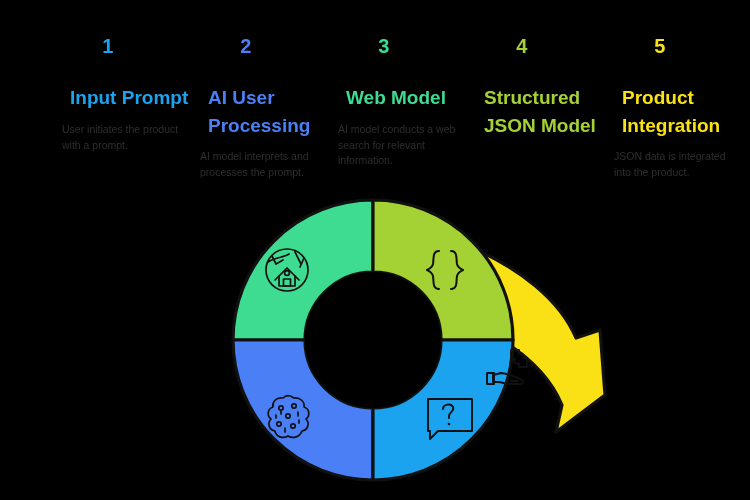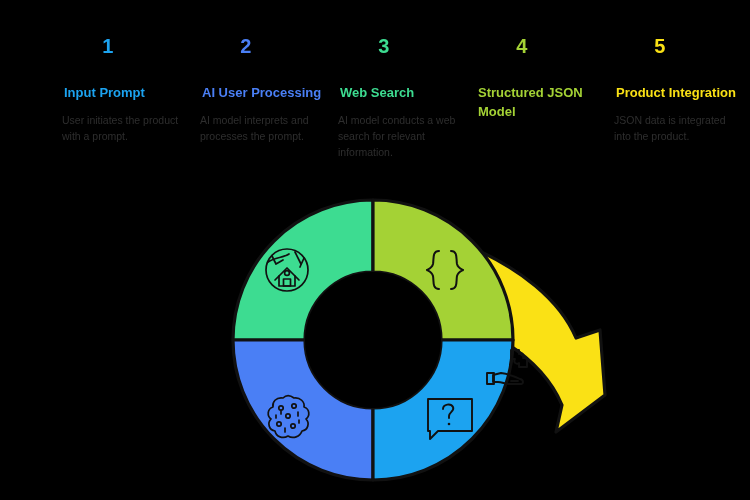--- a/index.html
+++ b/index.html
@@ -39,24 +39,24 @@
   .step-number {
     font-size: 20px;
     font-weight: bold;
     text-align: center;
     width: 92px;
     margin: 0 0 28px 0;
     line-height: 1;
     letter-spacing: 0.5px;
   }
   .step-title {
-    font-size: 13px;
+    font-size: 19px;
     font-weight: bold;
     line-height: 1.45;
-    margin: 0 0 10px 2px;
+    margin: 0 0 10px 8px;
     max-width: 122px;
   }
   .step-desc {
     font-size: 10.5px;
     line-height: 1.52;
     color: #2e2e2e;
     max-width: 118px;
     margin: 0;
   }
 
@@ -83,21 +83,21 @@
   </div>
 
   <div class="step-col c2">
     <div class="step-number" style="color:#4A7FF5">2</div>
     <div class="step-title" style="color:#4A7FF5">AI User Processing</div>
     <div class="step-desc">AI model interprets and processes the prompt.</div>
   </div>
 
   <div class="step-col c3">
     <div class="step-number" style="color:#3DDC91">3</div>
-    <div class="step-title" style="color:#3DDC91">Web Search</div>
+    <div class="step-title" style="color:#3DDC91">Web Model</div>
     <div class="step-desc">AI model conducts a web search for relevant information.</div>
   </div>
 
   <div class="step-col c4">
     <div class="step-number" style="color:#A4D235">4</div>
     <div class="step-title" style="color:#A4D235">Structured JSON Model</div>
   </div>
 
   <div class="step-col c5">
     <div class="step-number" style="color:#FAE115">5</div>

